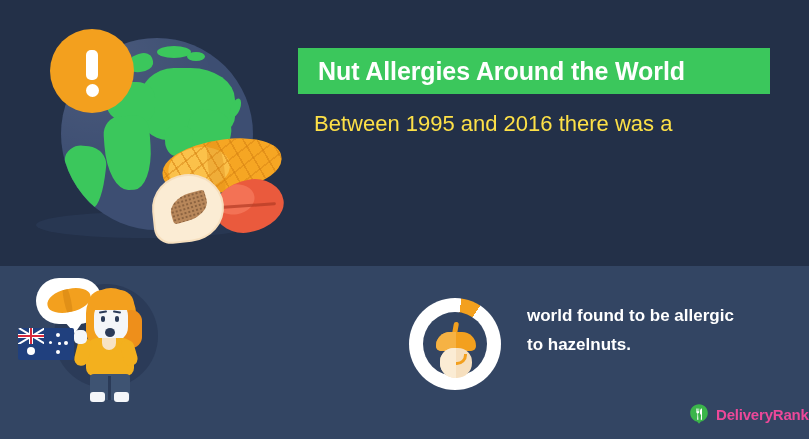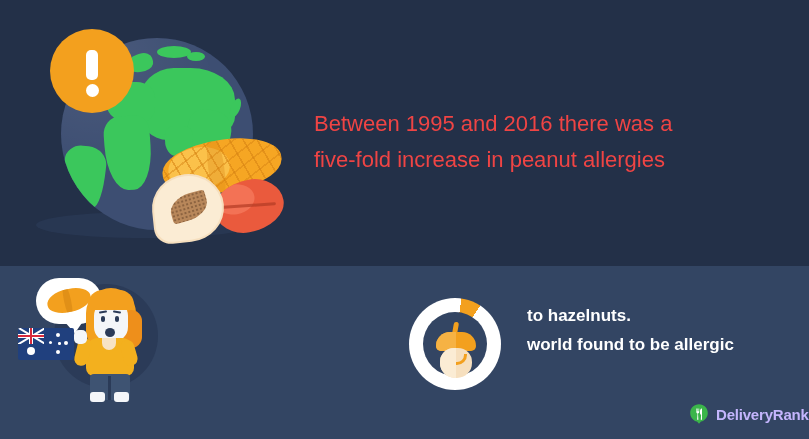--- a/index.html
+++ b/index.html
@@ -153,21 +153,21 @@
   .title-bar {
     position:absolute; left:298px; top:48px; width:472px; height:46px;
     background:#3bc75c; display:flex; align-items:center;
   }
   .title-bar h1 {
     font-size:25px; font-weight:bold; color:#ffffff;
     letter-spacing:-.1px; padding-left:20px; white-space:nowrap;
   }
   .lede {
     position:absolute; left:314px; top:106px; width:470px;
-    color:#ef4444; font-size:22px; line-height:36px; font-weight:400;
+    color:#fde047; font-size:22px; line-height:36px; font-weight:400;
   }
 
   
   .kid-art { position:absolute; left:18px; top:272px; width:140px; height:140px; }
   .kid-disc {
     position:absolute; left:36px; top:12px; width:104px; height:104px;
     background:#2b3b58; border-radius:50%;
   }
   .bubble {
     position:absolute; left:18px; top:6px; width:66px; height:46px;
@@ -253,21 +253,21 @@
   .acorn .swish { position:absolute; left:20px; top:32px; width:11px; height:11px; border-right:3px solid #f3a01e; border-bottom:3px solid #f3a01e; border-radius:0 0 10px 0; }
 
   .stat-right-text {
     position:absolute; left:527px; top:301px; width:256px;
     color:#ffffff; font-size:17px; font-weight:bold; line-height:29px;
   }
 
   
   .logo { position:absolute; left:688px; top:402px; height:24px; display:flex; align-items:center; gap:6px; }
   .logo-mark { width:22px; height:22px; position:relative; }
-  .logo-word { font-size:15px; font-weight:bold; color:#c4b5fd; letter-spacing:-.2px; }
+  .logo-word { font-size:15px; font-weight:bold; color:#ec4899; letter-spacing:-.2px; }
 </style>
 </head>
 <body>
 
 <div id="infographic">
 
   <div class="band-top"></div>
   <div class="band-bottom"></div>
 
   <div class="hero-art">
@@ -308,24 +308,26 @@
       </div>
       <div class="hazel-half">
         <div class="rim"></div>
         <div class="kernel">
           <div class="dots"></div>
         </div>
       </div>
     </div>
   </div>
 
+  <div class="title-bar">
+    <h1>Nut Allergies Around the World</h1>
+  </div>
 
   <div class="lede">
     <div>Between 1995 and 2016 there was a</div>
-    <div>five-fold increase in peanut allergies</div>
   </div>
 
   <div class="kid-art">
     <div class="kid-disc"></div>
 
     <div class="bubble">
       <div class="pnut">
         <div class="w"></div>
       </div>
     </div>
@@ -374,22 +376,22 @@
       <div class="stem"></div>
       <div class="cap"></div>
       <div class="cap-lt"></div>
       <div class="body"></div>
       <div class="body-lt"></div>
       <div class="swish"></div>
     </div>
   </div>
 
   <div class="stat-right-text">
+    <div>world found to be allergic</div>
     <div>to hazelnuts.</div>
-    <div>world found to be allergic</div>
   </div>
 
   <div class="logo">
     <div class="logo-mark">
       <svg width="22" height="22" viewBox="0 0 22 22" aria-hidden="true">
         <path d="M11 1.2C6.1 1.2 2.2 5.1 2.2 9.9c0 4.2 2.9 7.7 6.8 8.6l2 2.2 2-2.2c3.9-.9 6.8-4.4 6.8-8.6 0-4.8-3.9-8.7-8.8-8.7z" fill="#3bb54a"></path>
         <path d="M8.3 5.6v3.1c0 .9.5 1.6 1.2 1.9l-.4 6.2h1.3l-.4-6.2c.7-.3 1.2-1 1.2-1.9V5.6h-.7v2.7h-.5V5.6h-.6v2.7h-.5V5.6z" fill="#ffffff"></path>
         <path d="M13.7 5.6c-1 0-1.8 1.5-1.8 3.3 0 1.4.5 2.6 1.2 3l-.3 4.9h1.2V5.6z" fill="#ffffff"></path>
       </svg>
     </div>

